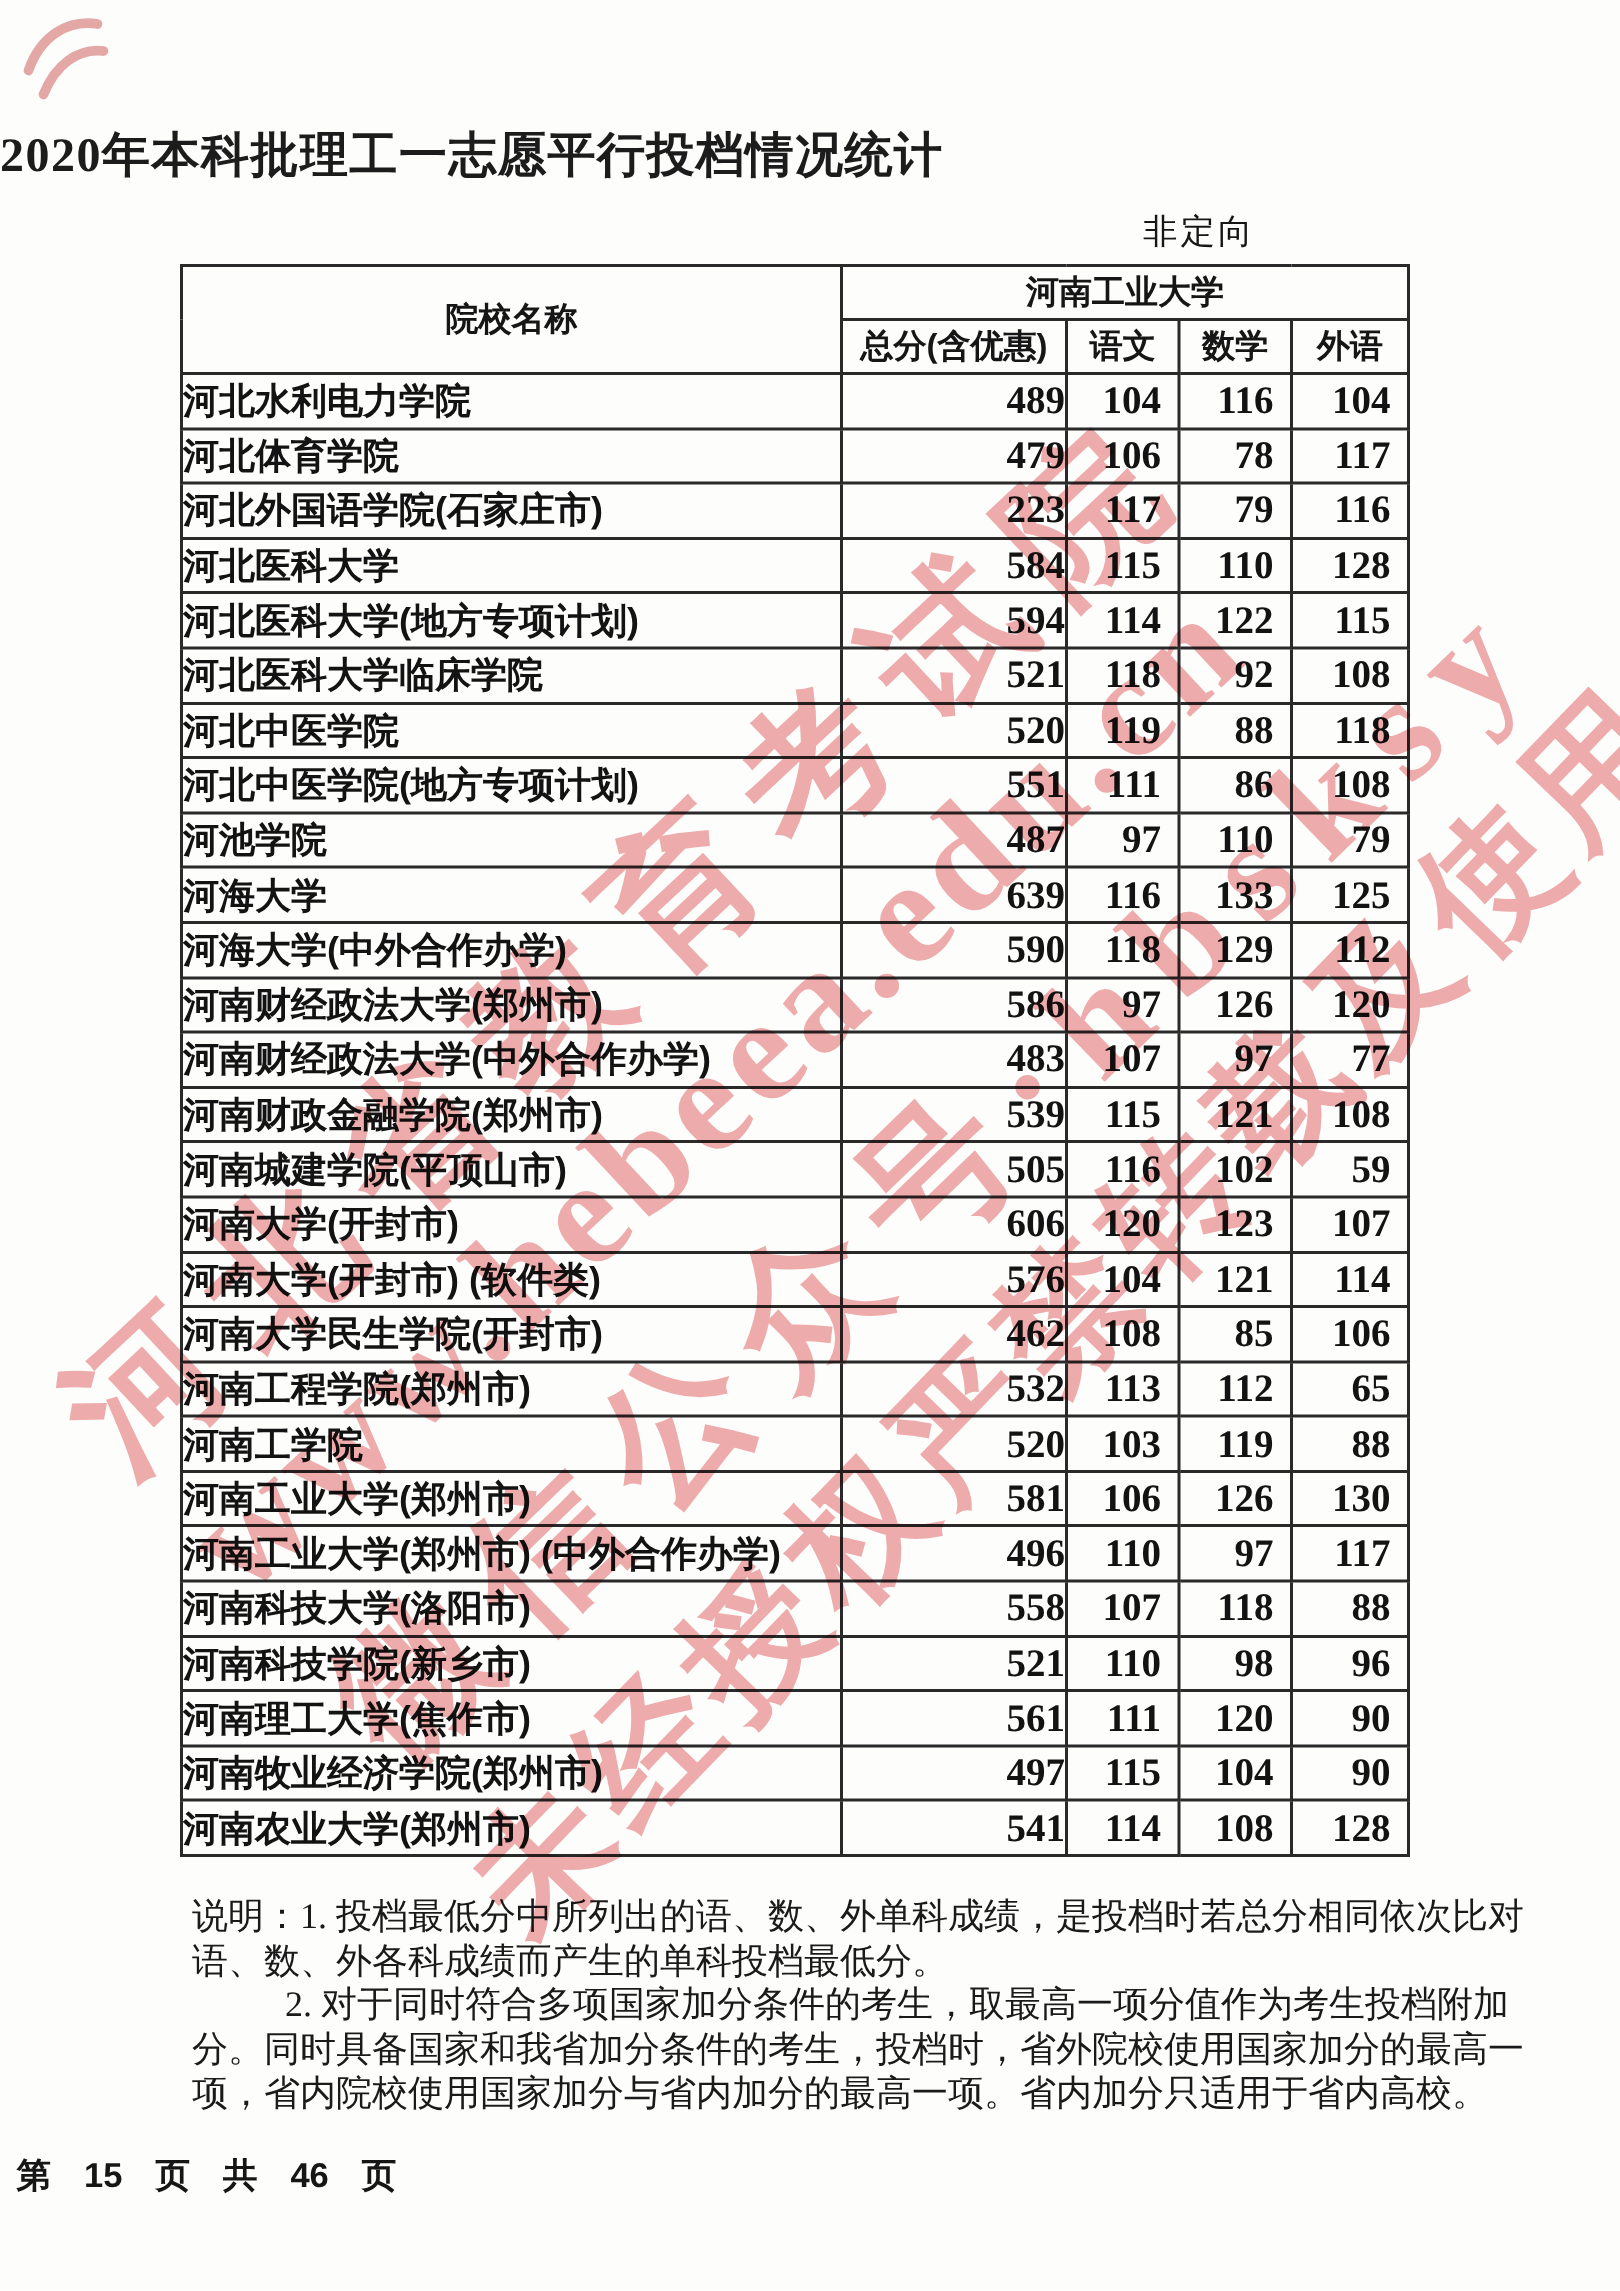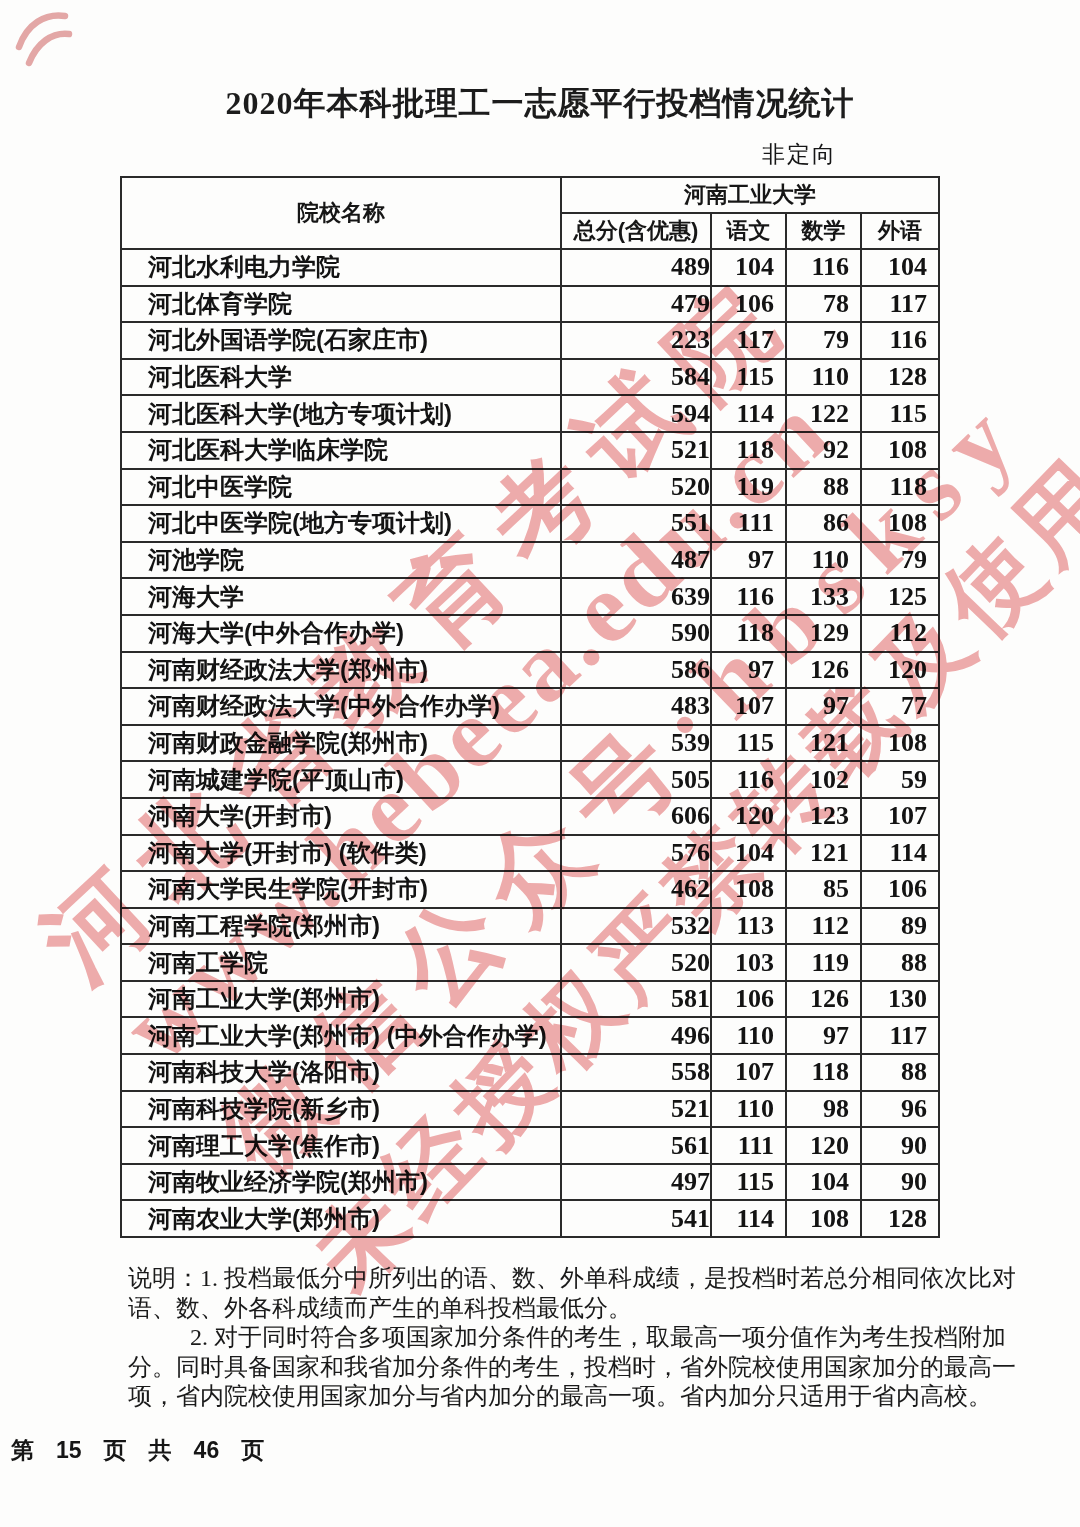--- a/index.html
+++ b/index.html
@@ -3,21 +3,21 @@
 <meta charset="utf-8">
 <style>
   html,body{margin:0;padding:0;background:#ffffff;}
   .page{
     position:relative;width:1080px;height:1527px;overflow:hidden;
     background:#fdfdfc;color:#131313;
     font-family:"Liberation Serif","DejaVu Serif",serif;
   }
   .title{
     position:absolute;left:0;top:82px;width:1080px;margin:0;
-    text-align:center;font-size:32px;font-weight:700;letter-spacing:1px;
+    font-size:32px;font-weight:700;letter-spacing:1px;
     font-family:"Liberation Serif","DejaVu Serif",serif;color:#1c1c1c;
   }
   .orient{
     position:absolute;left:762px;top:139px;font-size:23px;font-weight:400;
     font-family:"Liberation Sans","DejaVu Sans",sans-serif;color:#161616;letter-spacing:2px;
   }
   table.score-table{
     position:absolute;left:120px;top:176px;width:818px;
     border-collapse:collapse;table-layout:fixed;
   }
@@ -25,21 +25,21 @@
     border:2px solid #2a2a2a;padding:0;overflow:hidden;
   }
   .score-table thead tr{height:36px;}
   .score-table tbody tr{height:36.6px;}
   .score-table th{
     font-family:"Liberation Sans","DejaVu Sans",sans-serif;
     font-weight:700;font-size:22px;text-align:center;color:#161616;
   }
   td.name{
     font-family:"Liberation Sans","DejaVu Sans",sans-serif;
-    font-weight:700;font-size:24px;text-align:left;padding-left:26px;
+    font-weight:700;font-size:24px;text-align:left;padding-left:0;
     white-space:nowrap;color:#131313;
   }
   td.num{
     font-family:"Liberation Serif","DejaVu Serif",serif;
     font-weight:700;font-size:26px;text-align:right;padding-right:11px;color:#131313;
   }
   td.num.total{text-align:right;padding-right:0;}
   .notes{
     position:absolute;left:128px;top:1264px;width:834px;
     font-size:24px;line-height:29.5px;color:#1a1a1a;
@@ -228,21 +228,21 @@
           <td class="num total">462</td>
           <td class="num">108</td>
           <td class="num">85</td>
           <td class="num">106</td>
         </tr>
         <tr>
           <td class="name">河南工程学院(郑州市)</td>
           <td class="num total">532</td>
           <td class="num">113</td>
           <td class="num">112</td>
-          <td class="num">89</td>
+          <td class="num">65</td>
         </tr>
         <tr>
           <td class="name">河南工学院</td>
           <td class="num total">520</td>
           <td class="num">103</td>
           <td class="num">119</td>
           <td class="num">88</td>
         </tr>
         <tr>
           <td class="name">河南工业大学(郑州市)</td>

